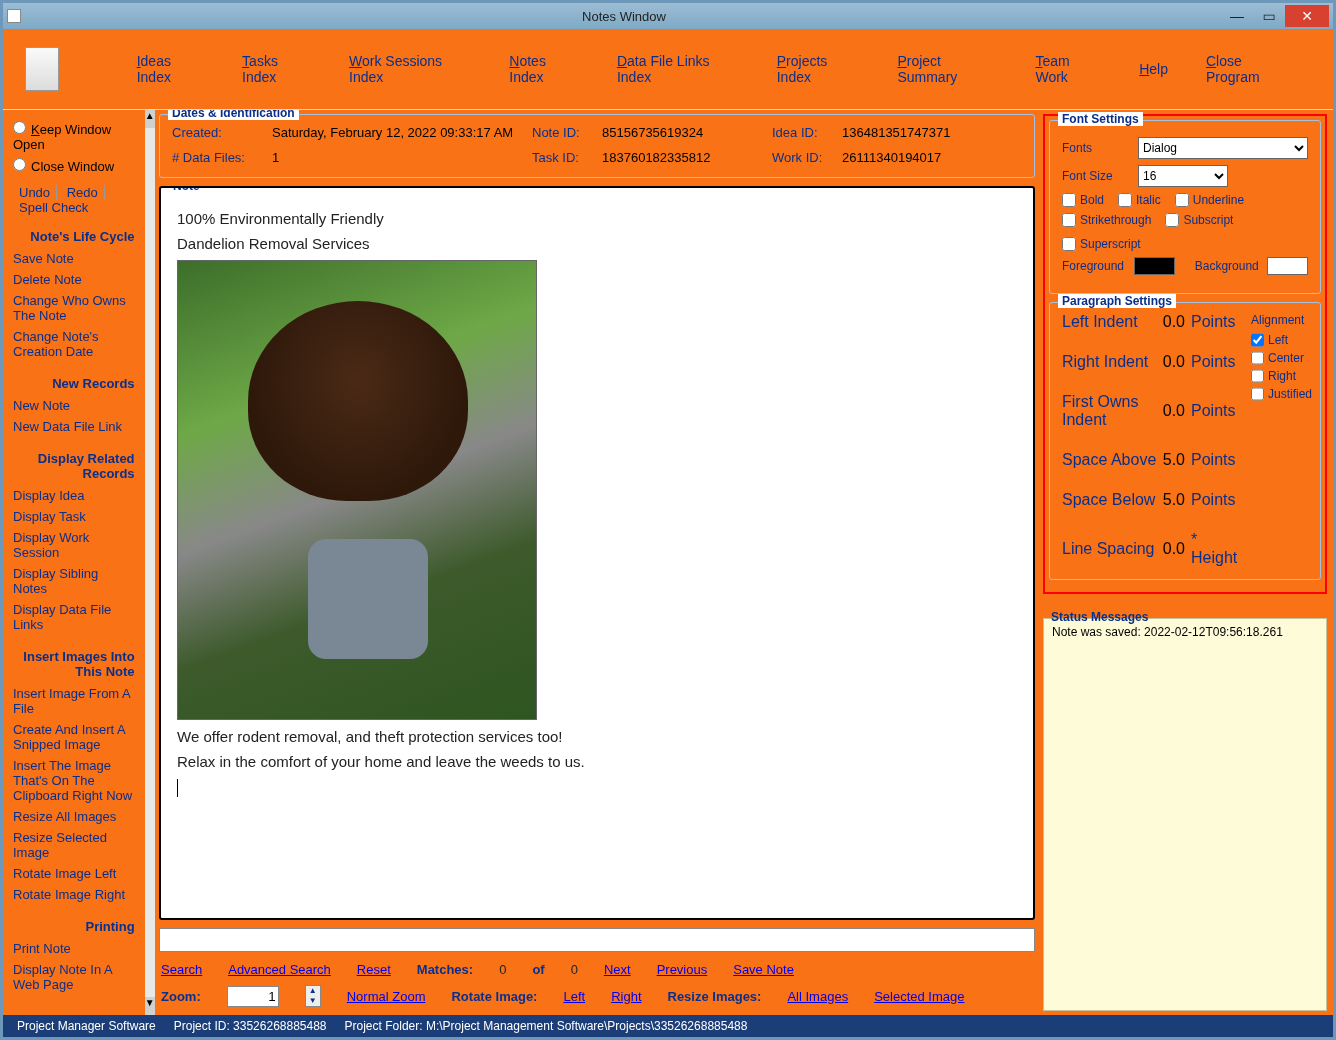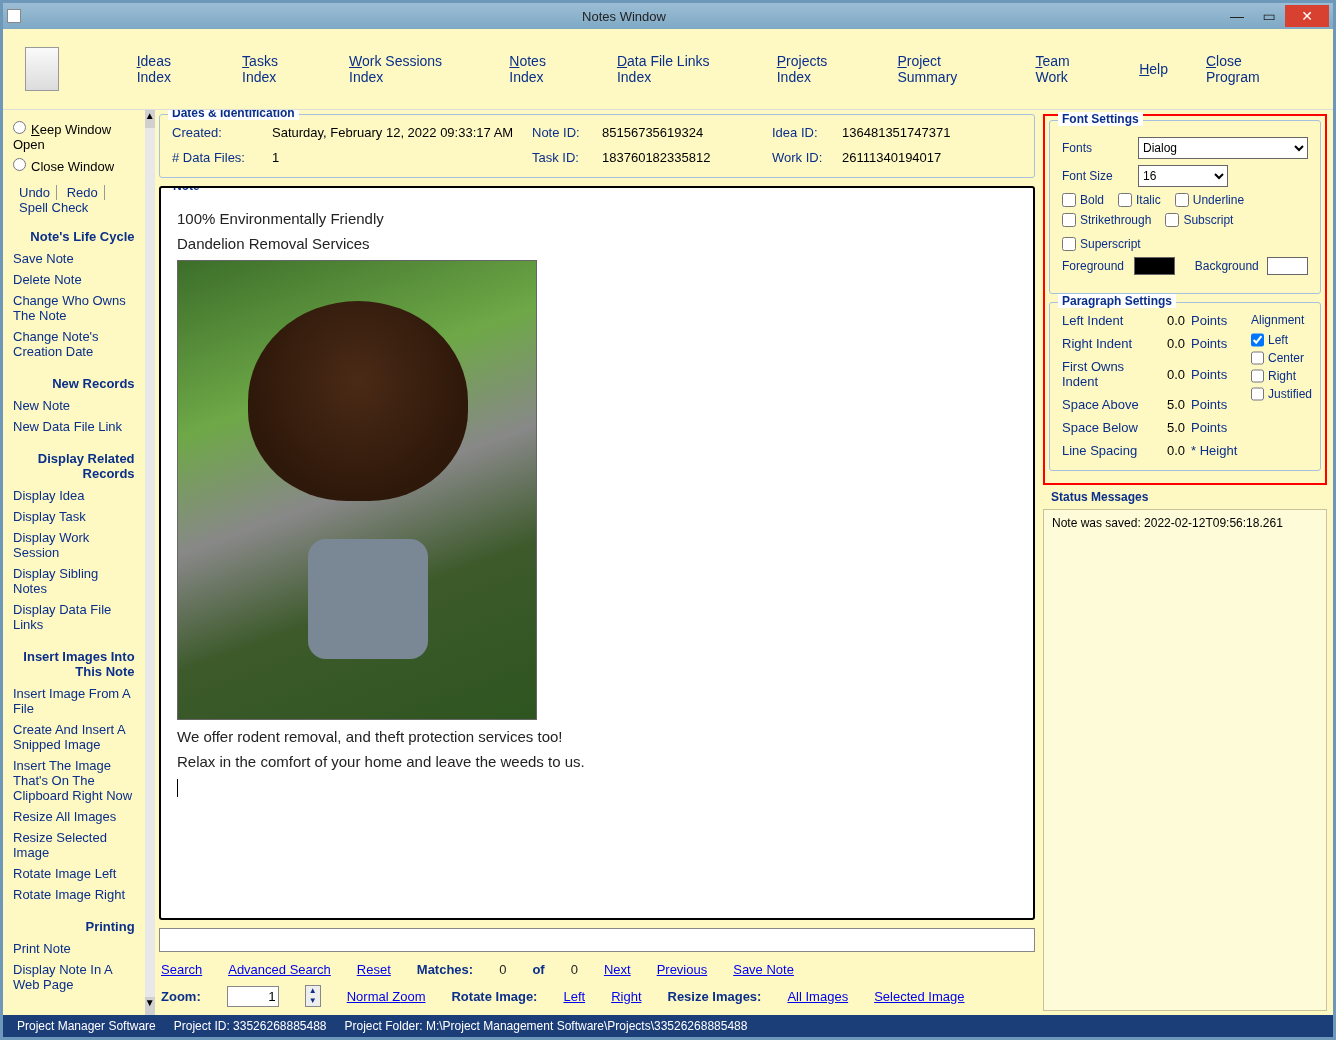--- a/index.html
+++ b/index.html
@@ -1,17 +1,17 @@
 <!DOCTYPE html>
 <html><head>
 <meta charset="utf-8">
 <style>
 * { box-sizing: border-box; margin: 0; padding: 0; }
 body { font-family: Tahoma, Arial, sans-serif; font-size: 12px; background: #fff; width: 1336px; height: 1040px; overflow: hidden; }
-.window { border: 3px solid #6e98b9; background: #fef9c3; width: 1336px; height: 1040px; display: flex; flex-direction: column; }
+.window { border: 3px solid #6e98b9; background: #f97316; width: 1336px; height: 1040px; display: flex; flex-direction: column; }
 .titlebar { background: linear-gradient(#9cbdd4, #7ea9c6); height: 26px; display: flex; align-items: center; padding: 0 4px; color: #222; font-size: 13px; }
 .titlebar .title { flex: 1; text-align: center; }
 .titlebar .icon { width: 14px; height: 14px; background: #fff; border: 1px solid #888; margin-right: 6px; }
 .winbtns { display: flex; }
 .winbtn { width: 32px; height: 22px; display: flex; align-items: center; justify-content: center; font-size: 14px; }
 .winbtn.close { background: #d84030; color: #fff; width: 44px; }
 .menubar { display: flex; gap: 38px; padding: 18px 40px 18px 22px; align-items: center; border-bottom: 1px solid #ddd; }
 .menubar .fileicon { width: 36px; height: 44px; background: linear-gradient(#fafafa,#dcdcdc); border: 1px solid #999; margin-right: 40px; }
 .menubar a { color: #0a2f8a; text-decoration: none; font-size: 14px; }
 .menubar a .u { text-decoration: underline; }
@@ -48,21 +48,21 @@
 .spin div { height:10px; font-size:8px; text-align:center; background:#eee; }
 .rightpane { width: 290px; padding: 4px 6px 4px 0; display: flex; flex-direction: column; }
 .right-highlight { border: 2px solid red; padding: 4px; }
 .fs .form-row { display: flex; align-items: center; gap: 8px; margin: 6px 0; font-size: 12px; }
 .fs .form-row .lbl { color: #0a2f8a; width: 68px; }
 select.simple { flex: 1; border: 1px solid #666; background: #fff; height: 22px; font-size: 12px; }
 .chk-row { display: flex; flex-wrap: wrap; gap: 10px 14px; margin: 6px 0; font-size: 12px; color: #0a2f8a; }
 .chk-row label { display: flex; align-items: center; gap: 4px; }
 .chk-row input { width: 14px; height: 14px; }
 .swatch { width: 44px; height: 18px; border: 1px solid #666; }
-.para-grid { display: grid; grid-template-columns: 95px 36px 50px 80px; row-gap: 8px; align-items: center; font-size: 13px; }
+.para-grid { display: grid; grid-template-columns: 95px 36px 50px 80px; row-gap: 22px; align-items: center; font-size: 16px; }
 .para-grid .lb { color: #0a2f8a; }
 .para-grid .val { text-align: right; padding-right: 6px; }
 .status-box { flex: 1; background: #fdfbd8; border: 1px solid #c8c29a; padding: 6px 8px; font-size: 12px; margin-top: 6px; }
 .statusbar { background: #1c3e78; color: #fff; height: 22px; display: flex; align-items: center; gap: 18px; padding: 0 14px; font-size: 12px; }
 </style>
 </head>
 <body>
 
 <div class="window">
   <div class="titlebar">
@@ -278,21 +278,21 @@
               <label style="display:flex;gap:4px;color:#0a2f8a;margin:4px 0">
                   <input type="checkbox" style="">
                   <span>Justified</span>
                 </label>
             </div>
           </div>
         </div>
 
       </div>
 
-      <div class="fs-legend" style="position:relative;top:1px;left:4px;background:none;margin-top:4px">Status Messages</div>
+      <div class="fs-legend" style="position:relative;top:12px;left:4px;background:none;margin-top:4px">Status Messages</div>
       <div class="status-box">
         <span>Note was saved:  2022-02-12T09:56:18.261</span>
       </div>
     </div>
   </div>
 
   <div class="statusbar">
     <span>Project Manager Software</span>
     <span><span>Project ID:</span> <span>33526268885488</span></span>
     <span><span>Project Folder:</span> <span>M:\Project Management Software\Projects\33526268885488</span></span>

